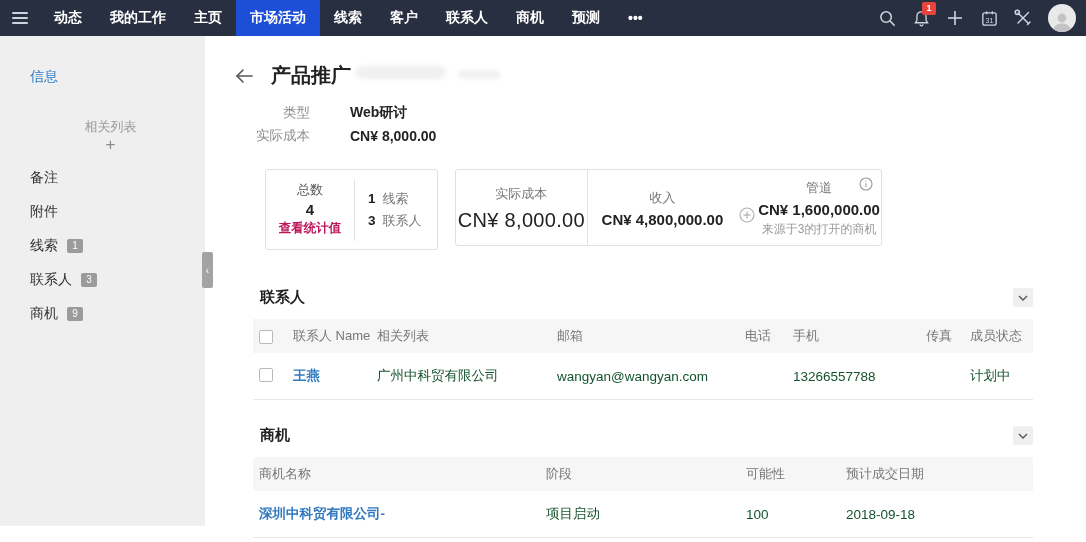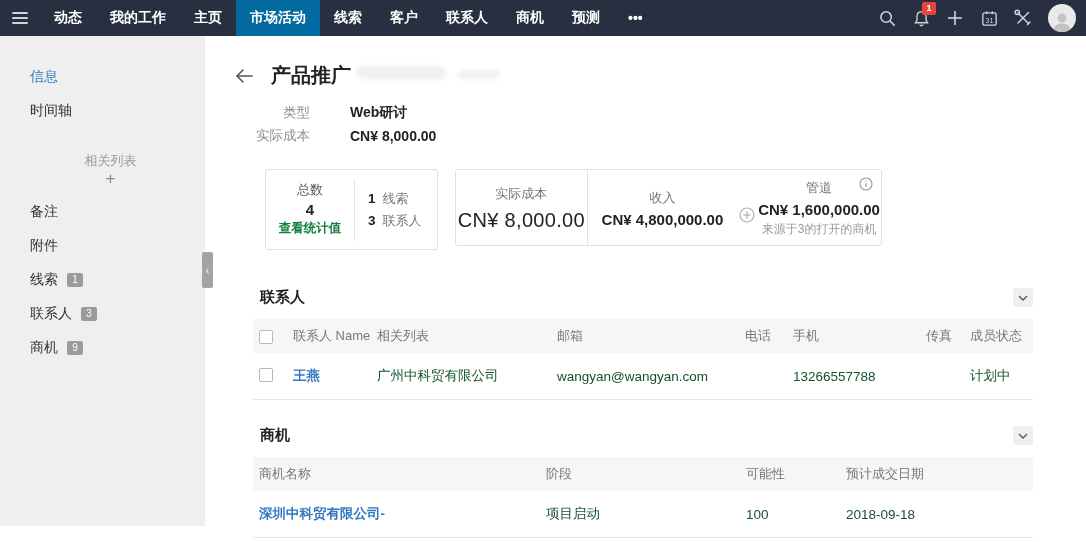--- a/index.html
+++ b/index.html
@@ -16,21 +16,21 @@
     background: #272f40; display: flex; align-items: stretch; z-index: 30;
   }
   .nav-burger { width: 40px; display: flex; align-items: center; justify-content: center; cursor: pointer; }
   .nav-burger .bars { width: 16px; }
   .nav-burger .bars span { display: block; height: 2px; background: #cfd4dc; margin: 3px 0; border-radius: 1px; }
   .nav-tabs { display: flex; align-items: stretch; }
   .nav-tab {
     display: flex; align-items: center; padding: 0 14px;
     color: #fff; font-size: 14px; font-weight: bold; cursor: pointer; white-space: nowrap;
   }
-  .nav-tab.active { background: #0369a1; }
+  .nav-tab.active { background: #1d4ed8; }
   .nav-right { margin-left: auto; display: flex; align-items: center; padding-right: 10px; }
   .nav-icon-btn { width: 34px; height: 36px; display: flex; align-items: center; justify-content: center; position: relative; cursor: pointer; }
   .nav-icon-btn svg { display: block; }
   .badge-red {
     position: absolute; top: 2px; right: 2px; min-width: 14px; height: 13px;
     background: #e8433c; color: #fff; font-size: 9px; line-height: 13px; text-align: center;
     border-radius: 2px; padding: 0 2px; font-weight: bold;
   }
   .avatar {
     width: 28px; height: 28px; border-radius: 50%; background: #e9e9ea; margin-left: 8px;
@@ -73,21 +73,21 @@
   .field-row { display: flex; align-items: center; height: 23px; }
   .field-label { width: 105px; text-align: right; font-size: 13.5px; color: #8f8f8f; }
   .field-value { margin-left: 40px; font-size: 14px; color: #222; font-weight: bold; }
 
   .stats-row { display: flex; margin: 22px 0 0 60px; }
   .stat-card { border: 1px solid #e0e0e0; border-radius: 3px; background: #fff; }
   .card-summary { width: 173px; height: 81px; display: flex; align-items: center; justify-content: space-between; }
   .sum-left { width: 89px; text-align: center; border-right: 1px solid #e3e3e3; height: 62px; padding-top: 2px; }
   .sum-total-label { font-size: 13px; color: #555; }
   .sum-total-value { font-size: 15px; font-weight: bold; margin: 2px 0; }
-  .sum-link { font-size: 12.5px; color: #15803d; font-weight: bold; cursor: pointer; }
+  .sum-link { font-size: 12.5px; color: #be185d; font-weight: bold; cursor: pointer; }
   .sum-right { flex: 1; padding-left: 13px; }
   .sum-count { font-size: 13px; color: #777; margin: 4px 0; }
   .sum-count b { color: #222; font-size: 13.5px; margin-right: 7px; }
 
   .card-metrics { width: 427px; height: 77px; margin-left: 17px; display: flex; align-items: center; position: relative; }
   .metric-col { text-align: center; padding-top: 2px; }
   .metric-col.m1 { width: 134px; border-right: 1px solid #e3e3e3; height: 77px; display: flex; flex-direction: column; justify-content: center; }
   .metric-col.m2 { width: 152px; }
   .metric-col.m3 { width: 126px; }
   .metric-label { font-size: 13px; color: #777; }
@@ -186,23 +186,20 @@
         <circle cx="12" cy="8" r="4.4" fill="#c3c3c5"></circle>
         <path d="M2.5 22 C3.5 15.8 7.4 13.6 12 13.6 C16.6 13.6 20.5 15.8 21.5 22 Z" fill="#c3c3c5"></path>
       </svg>
     </div>
   </div>
 </header>
 
 <aside class="sidebar">
   <div class="side-item active">
     <span>信息</span>
-  </div>
-  <div class="side-item">
-    <span>时间轴</span>
   </div>
   <div class="side-section">
     <span>相关列表</span>
     <span class="side-add">+</span>
   </div>
   <div class="side-item">
     <span>备注</span>
   </div>
   <div class="side-item">
     <span>附件</span>

